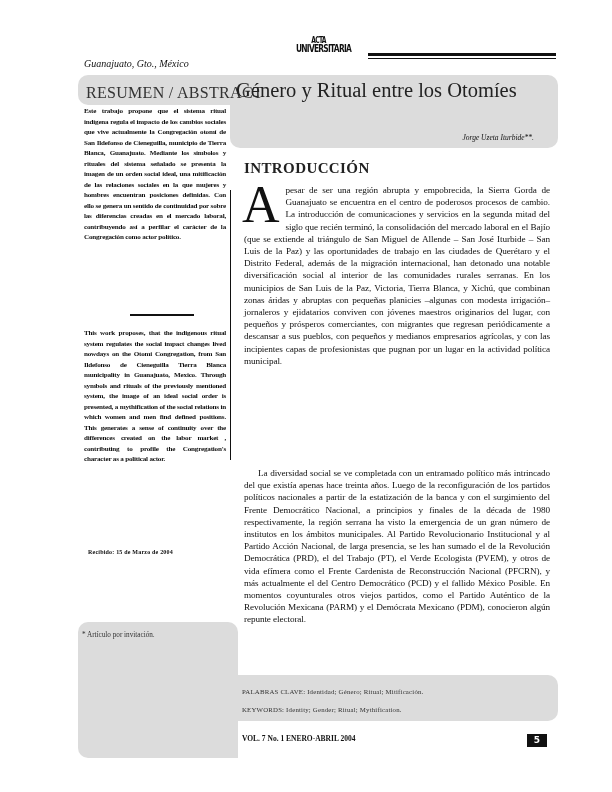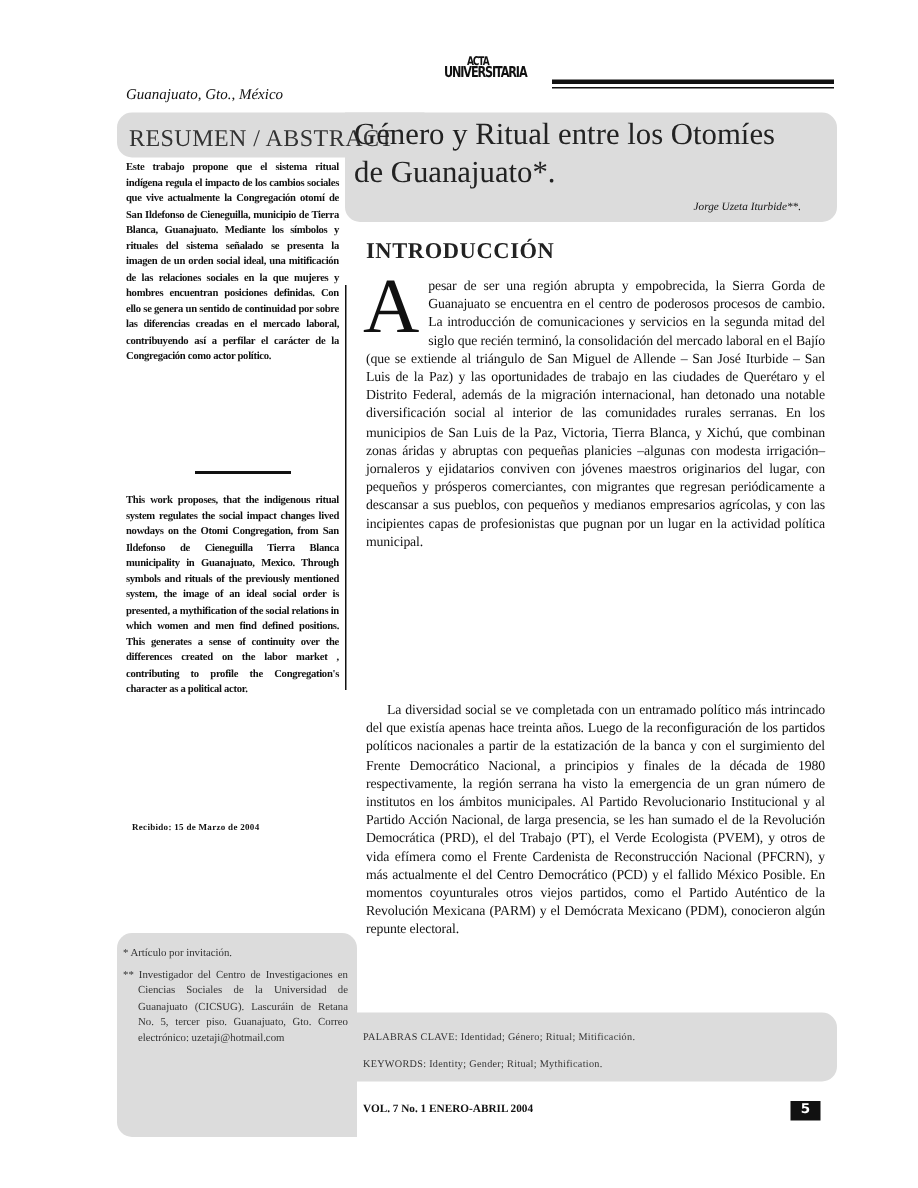--- a/index.html
+++ b/index.html
@@ -66,39 +66,37 @@
   <span class="l2">UNIVERSITARIA</span>
 </div>
 <div class="abs hrule1"></div>
 <div class="abs hrule2"></div>
 
 <div class="abs gray resumen-box"></div>
 <div class="abs gray title-box"></div>
 <div class="abs resumen-label">RESUMEN / ABSTRACT</div>
 <div class="abs title">
   <div>Género y Ritual entre los Otomíes</div>
-  <div>de Guanajuato*.</div>
 </div>
 <div class="abs author">Jorge Uzeta Iturbide**.</div>
 
 <div class="abs abstract abstract-es">Este trabajo propone que el sistema ritual indígena regula el impacto de los cambios sociales que vive actualmente la Congregación otomí de San Ildefonso de Cieneguilla, municipio de Tierra Blanca, Guanajuato. Mediante los símbolos y rituales del sistema señalado se presenta la imagen de un orden social ideal, una mitificación de las relaciones sociales en la que mujeres y hombres encuentran posiciones definidas. Con ello se genera un sentido de continuidad por sobre las diferencias creadas en el mercado laboral, contribuyendo así a perfilar el carácter de la Congregación como actor político.</div>
 <div class="abs abs-divider"></div>
 <div class="abs abstract abstract-en">This work proposes, that the indigenous ritual system regulates the social impact changes lived nowdays on the Otomi Congregation, from San Ildefonso de Cieneguilla Tierra Blanca municipality in Guanajuato, Mexico. Through symbols and rituals of the previously mentioned system, the image of an ideal social order is presented, a mythification of the social relations in which women and men find defined positions. This generates a sense of continuity over the differences created on the labor market , contributing to profile the Congregation's character as a political actor.</div>
 <div class="abs received">Recibido: 15 de Marzo de 2004</div>
 <div class="abs vrule"></div>
 
 <div class="abs section">INTRODUCCIÓN</div>
 <div class="abs body p1">
   <span class="dropcap">A</span><span>pesar de ser una región abrupta y empobrecida, la Sierra Gorda de Guanajuato se encuentra en el centro de poderosos procesos de cambio. La introducción de comunicaciones y servicios en la segunda mitad del siglo que recién terminó, la consolidación del mercado laboral en el Bajío (que se extiende al triángulo de San Miguel de Allende – San José Iturbide – San Luis de la Paz) y las oportunidades de trabajo en las ciudades de Querétaro y el Distrito Federal, además de la migración internacional, han detonado una notable diversificación social al interior de las comunidades rurales serranas. En los municipios de San Luis de la Paz, Victoria, Tierra Blanca, y Xichú, que combinan zonas áridas y abruptas con pequeñas planicies –algunas con modesta irrigación– jornaleros y ejidatarios conviven con jóvenes maestros originarios del lugar, con pequeños y prósperos comerciantes, con migrantes que regresan periódicamente a descansar a sus pueblos, con pequeños y medianos empresarios agrícolas, y con las incipientes capas de profesionistas que pugnan por un lugar en la actividad política municipal.</span>
 </div>
 <div class="abs body p2">La diversidad social se ve completada con un entramado político más intrincado del que existía apenas hace treinta años. Luego de la reconfiguración de los partidos políticos nacionales a partir de la estatización de la banca y con el surgimiento del Frente Democrático Nacional, a principios y finales de la década de 1980 respectivamente, la región serrana ha visto la emergencia de un gran número de institutos en los ámbitos municipales. Al Partido Revolucionario Institucional y al Partido Acción Nacional, de larga presencia, se les han sumado el de la Revolución Democrática (PRD), el del Trabajo (PT), el Verde Ecologista (PVEM), y otros de vida efímera como el Frente Cardenista de Reconstrucción Nacional (PFCRN), y más actualmente el del Centro Democrático (PCD) y el fallido México Posible. En momentos coyunturales otros viejos partidos, como el Partido Auténtico de la Revolución Mexicana (PARM) y el Demócrata Mexicano (PDM), conocieron algún repunte electoral.</div>
 
 <div class="abs gray foot-box"></div>
 <div class="abs gray kw-box"></div>
 <div class="abs footnotes">
   <span class="fn1">* Artículo por invitación.</span>
-  <span class="fn2">** Investigador del Centro de Investigaciones en Ciencias Sociales de la Universidad de Guanajuato (CICSUG). Lascuráin de Retana No. 5, tercer piso. Guanajuato, Gto. Correo electrónico: uzetaji@hotmail.com</span>
 </div>
 <div class="abs kw1">PALABRAS CLAVE: Identidad; Género; Ritual; Mitificación.</div>
 <div class="abs kw2">KEYWORDS: Identity; Gender; Ritual; Mythification.</div>
 
 <div class="abs volume">VOL. 7 No. 1 ENERO-ABRIL 2004</div>
 <div class="abs pagenum">5</div>
 
 </body></html>

